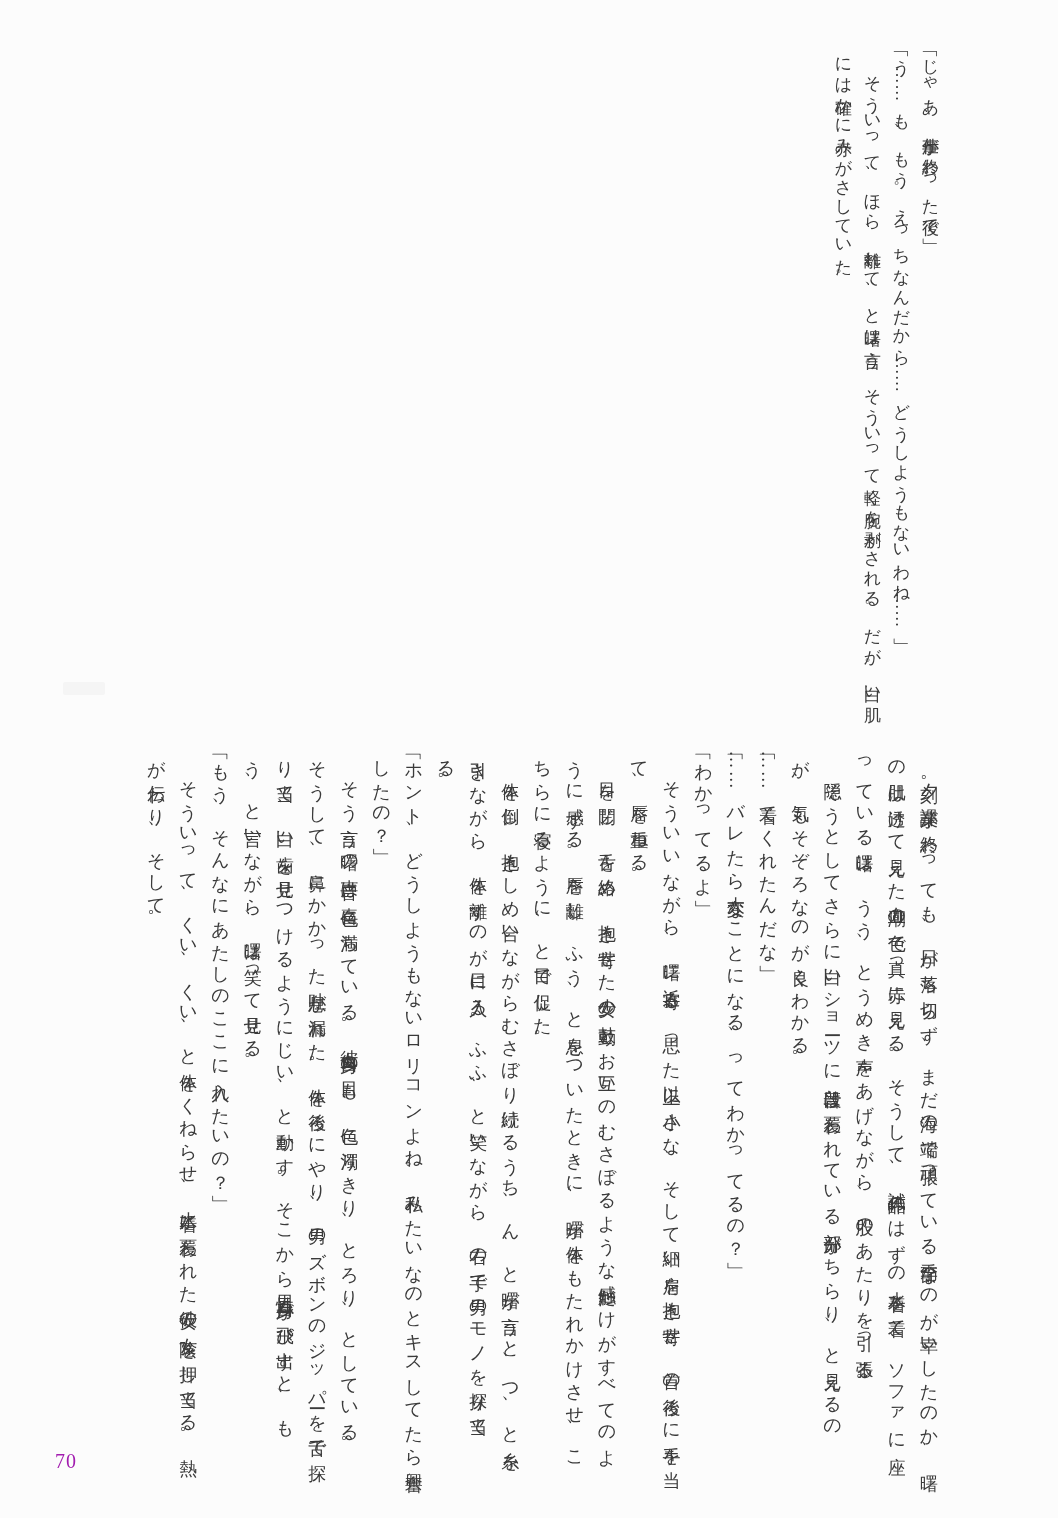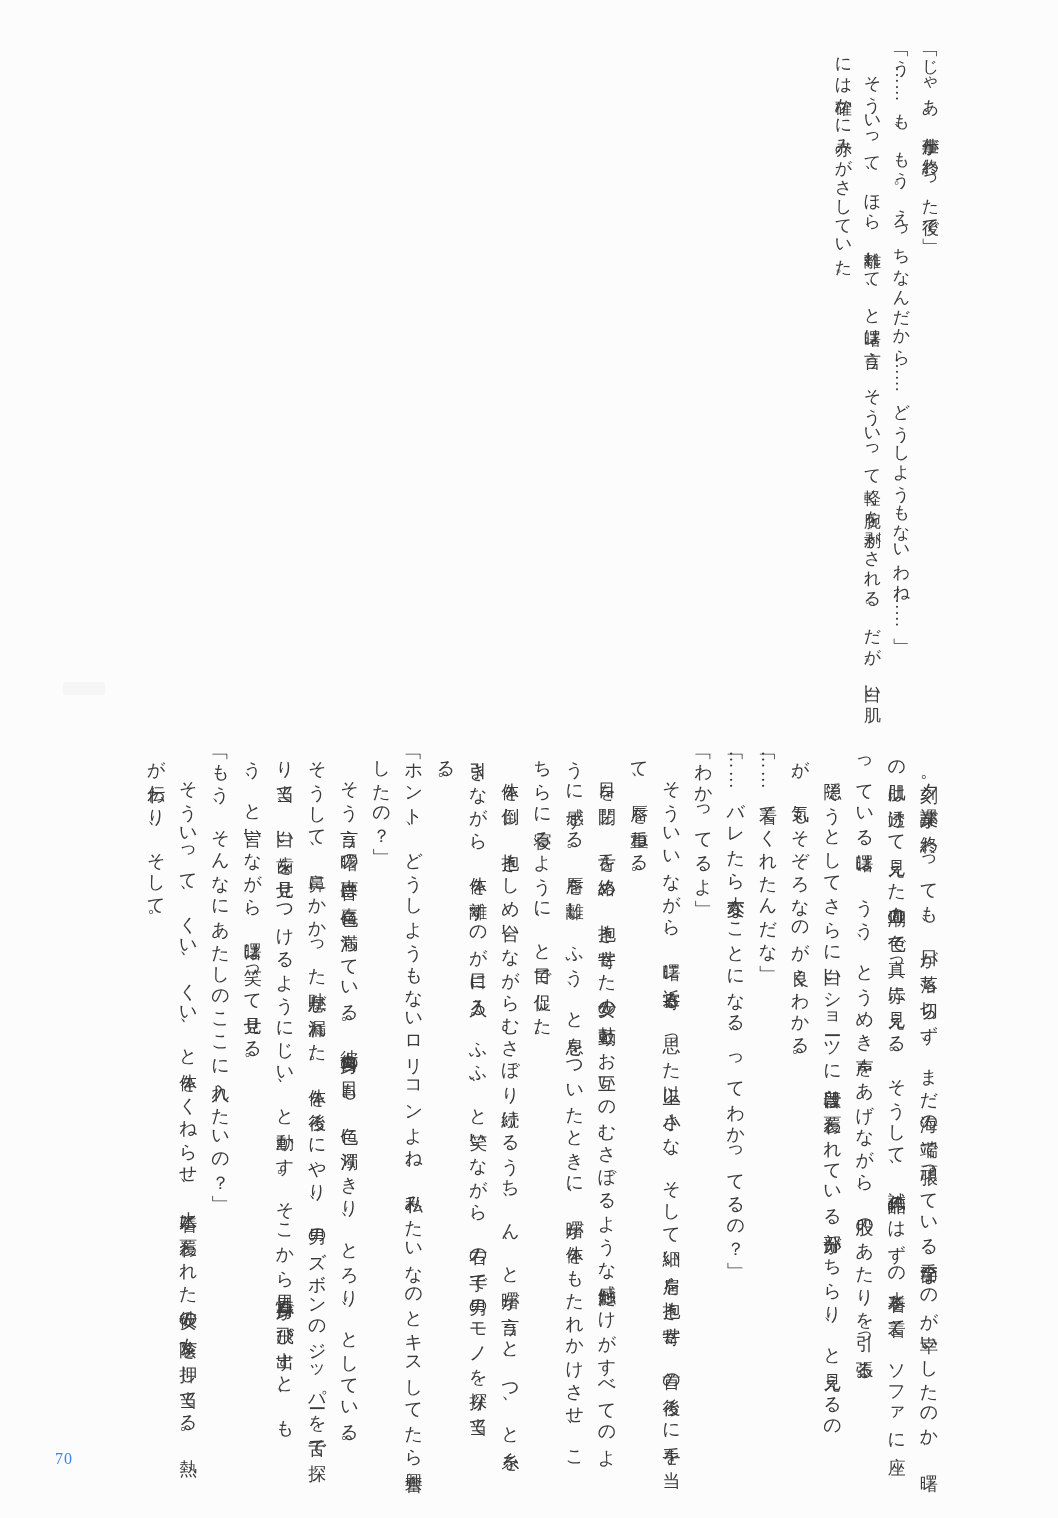--- a/index.html
+++ b/index.html
@@ -41,23 +41,23 @@
     right: 113px;
     height: 716px;
     font-size: 18px;
     line-height: 32.2px;
     letter-spacing: 2.4px;
   }
   .page-number {
     position: absolute;
     left: 55px;
     top: 1450px;
-    font-size: 16px;
+    font-size: 20px;
     letter-spacing: 1px;
-    color: #3b82f6;
+    color: #a21caf;
     font-family: "Liberation Serif", "DejaVu Serif", serif;
   }
   .scan-artifact {
     position: absolute;
     left: 63px;
     top: 682px;
     width: 42px;
     height: 13px;
     background: #f5f5f5;
     border-radius: 2px;

